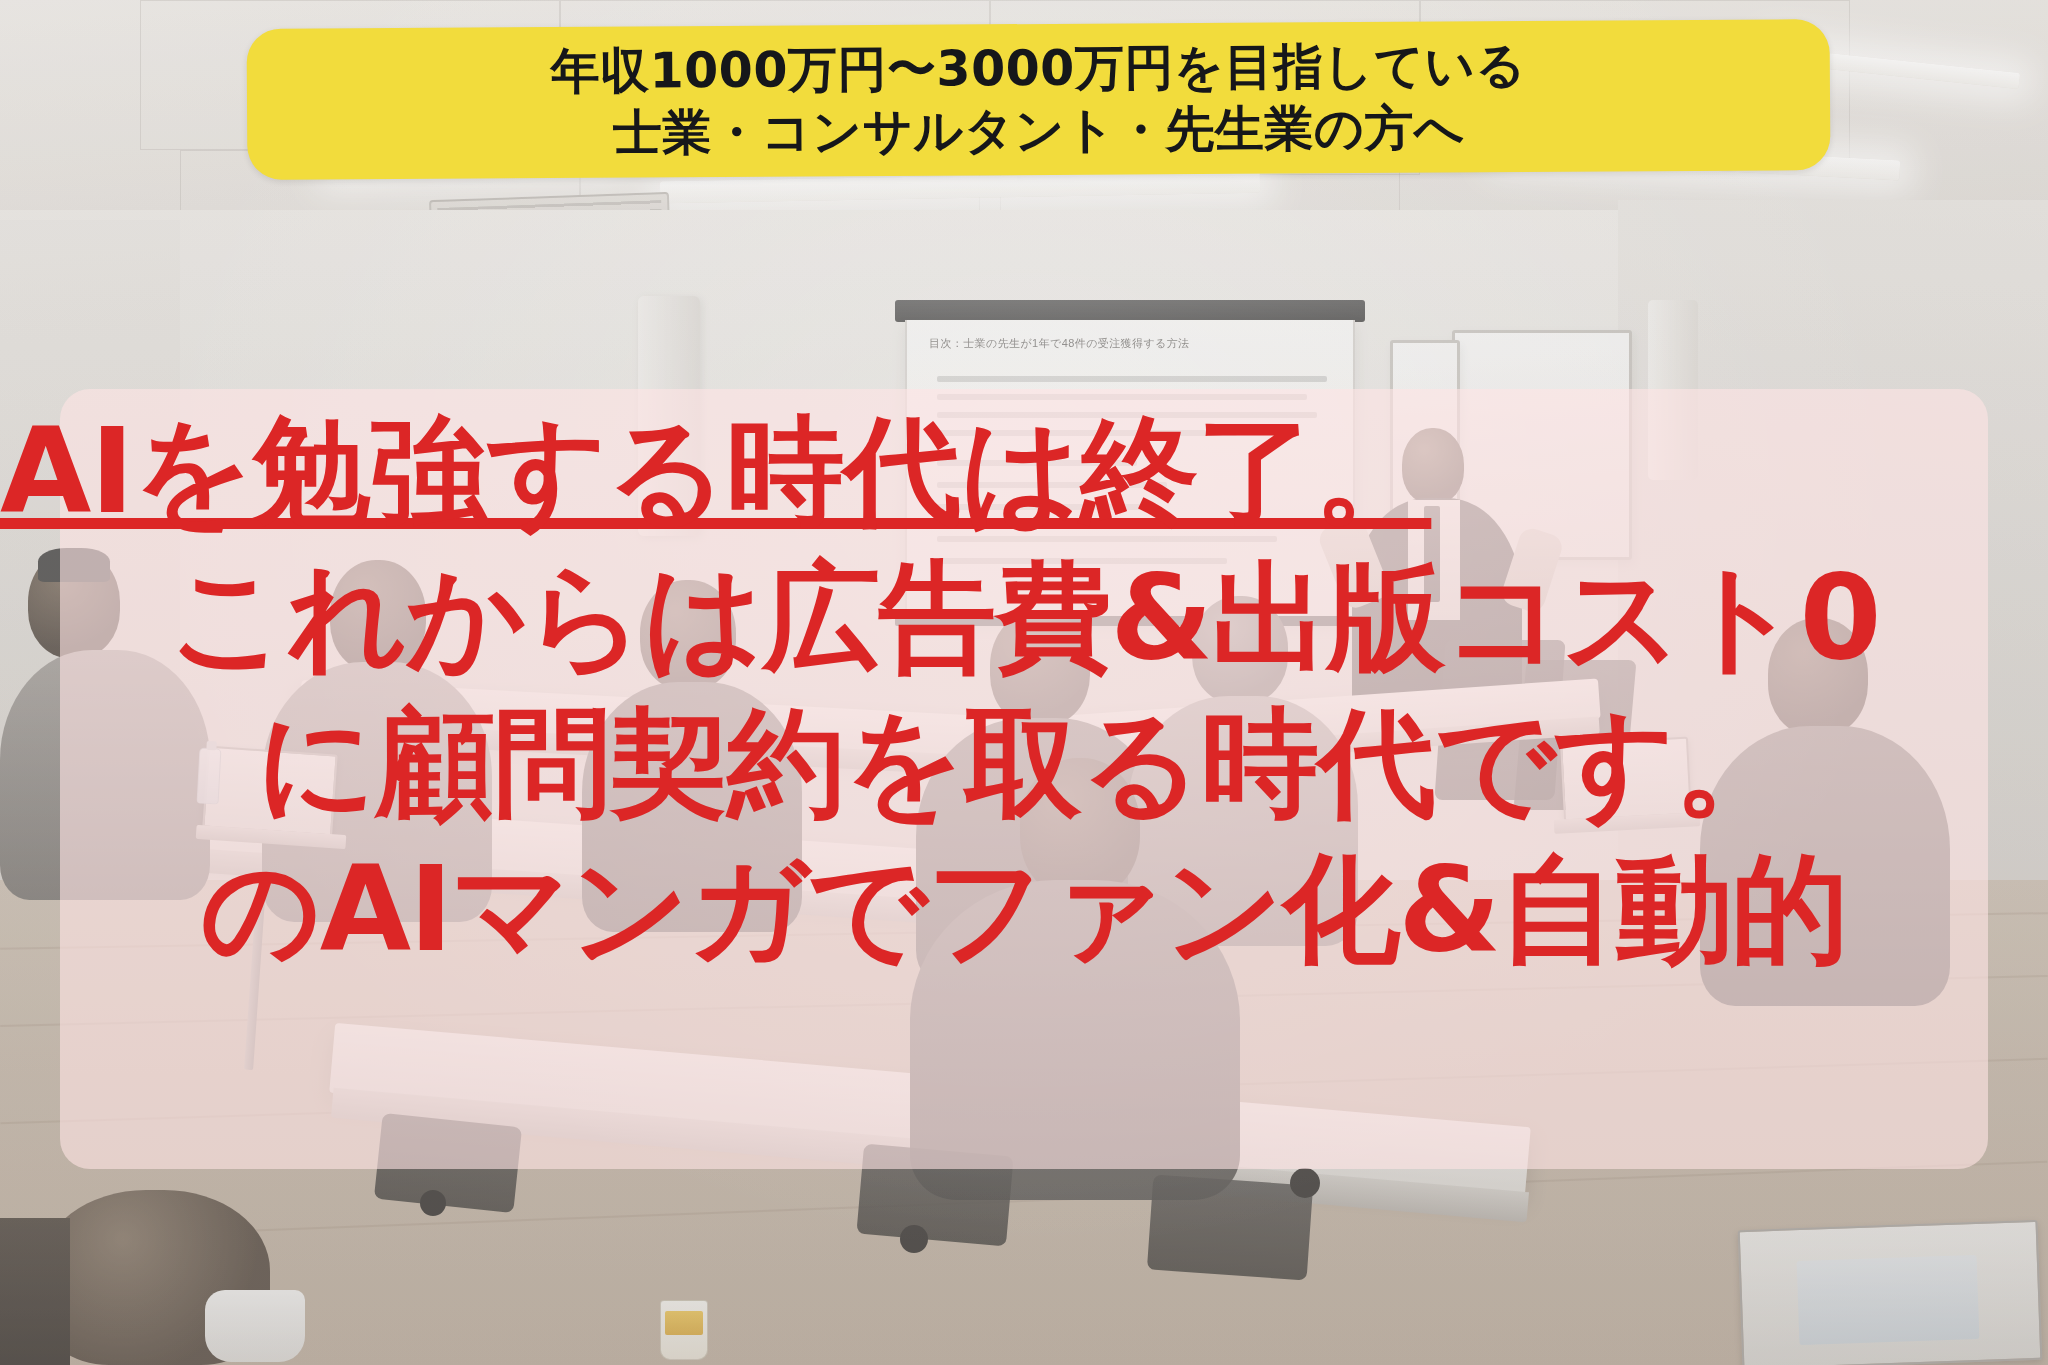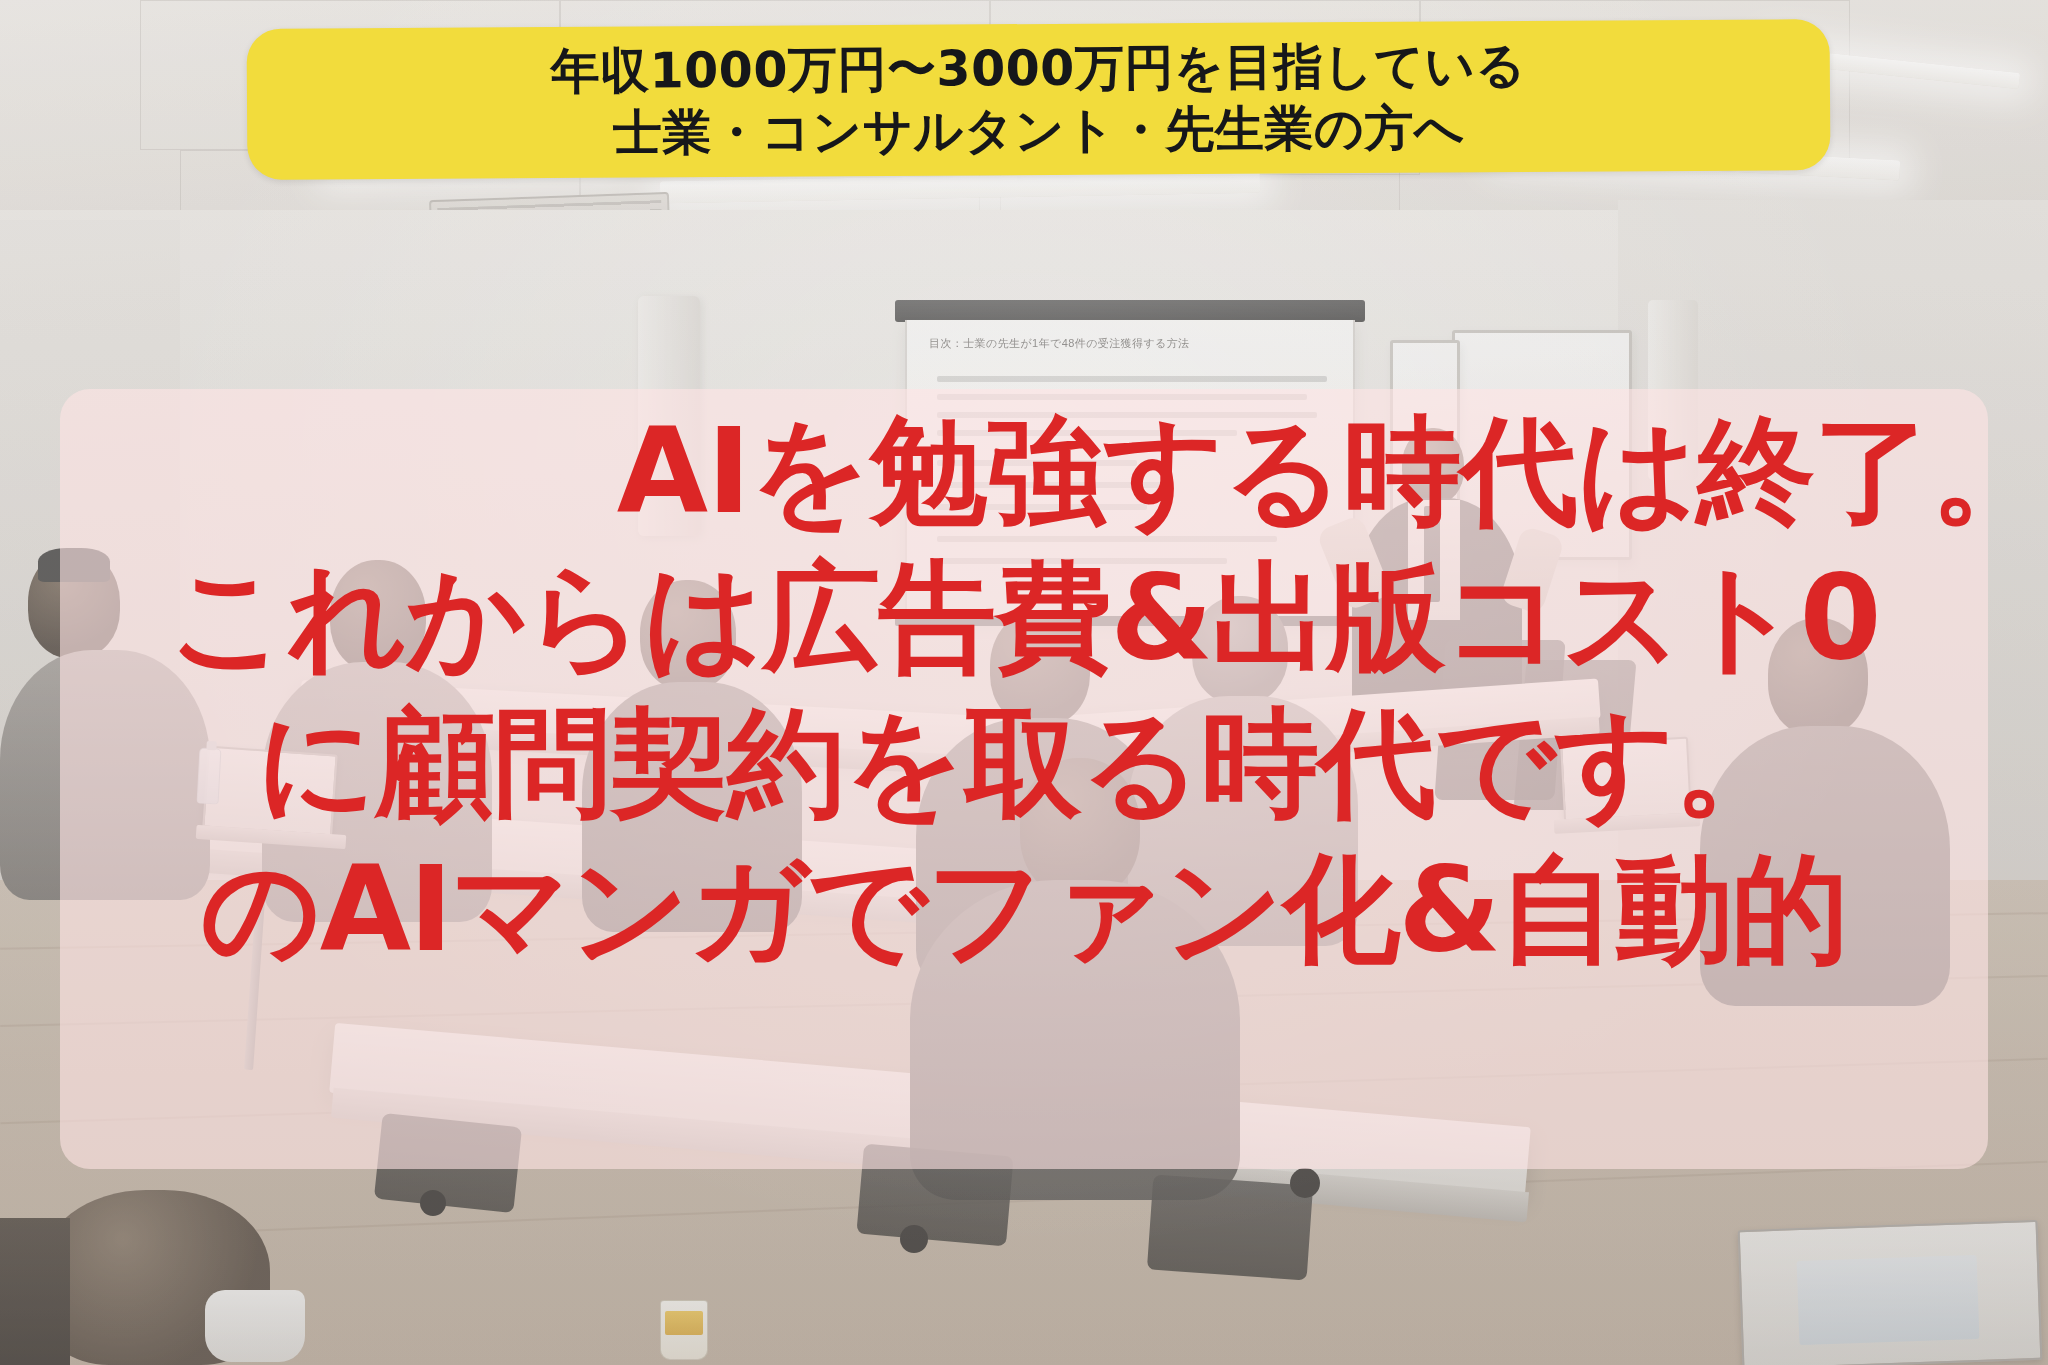--- a/index.html
+++ b/index.html
@@ -229,21 +229,21 @@
   .headline-line {
     color:#dc2626;
     font-weight:bold;
     font-size:118px;
     line-height:146px;
     letter-spacing:-1px;
     white-space:nowrap;
     text-align:center;
     font-family:"DejaVu Sans", sans-serif;
   }
-  .hl-1 { text-align:right; }
+  .hl-1 { text-align:left;text-decoration:underline; }
   .hl-2 { text-align:center; letter-spacing:-2px; }
   .hl-3 { text-align:center; letter-spacing:-2px; }
   .hl-4 { text-align:center; }
 </style>
 </head>
 <body>
 
 <div id="poster">
 
   <div class="photo">

